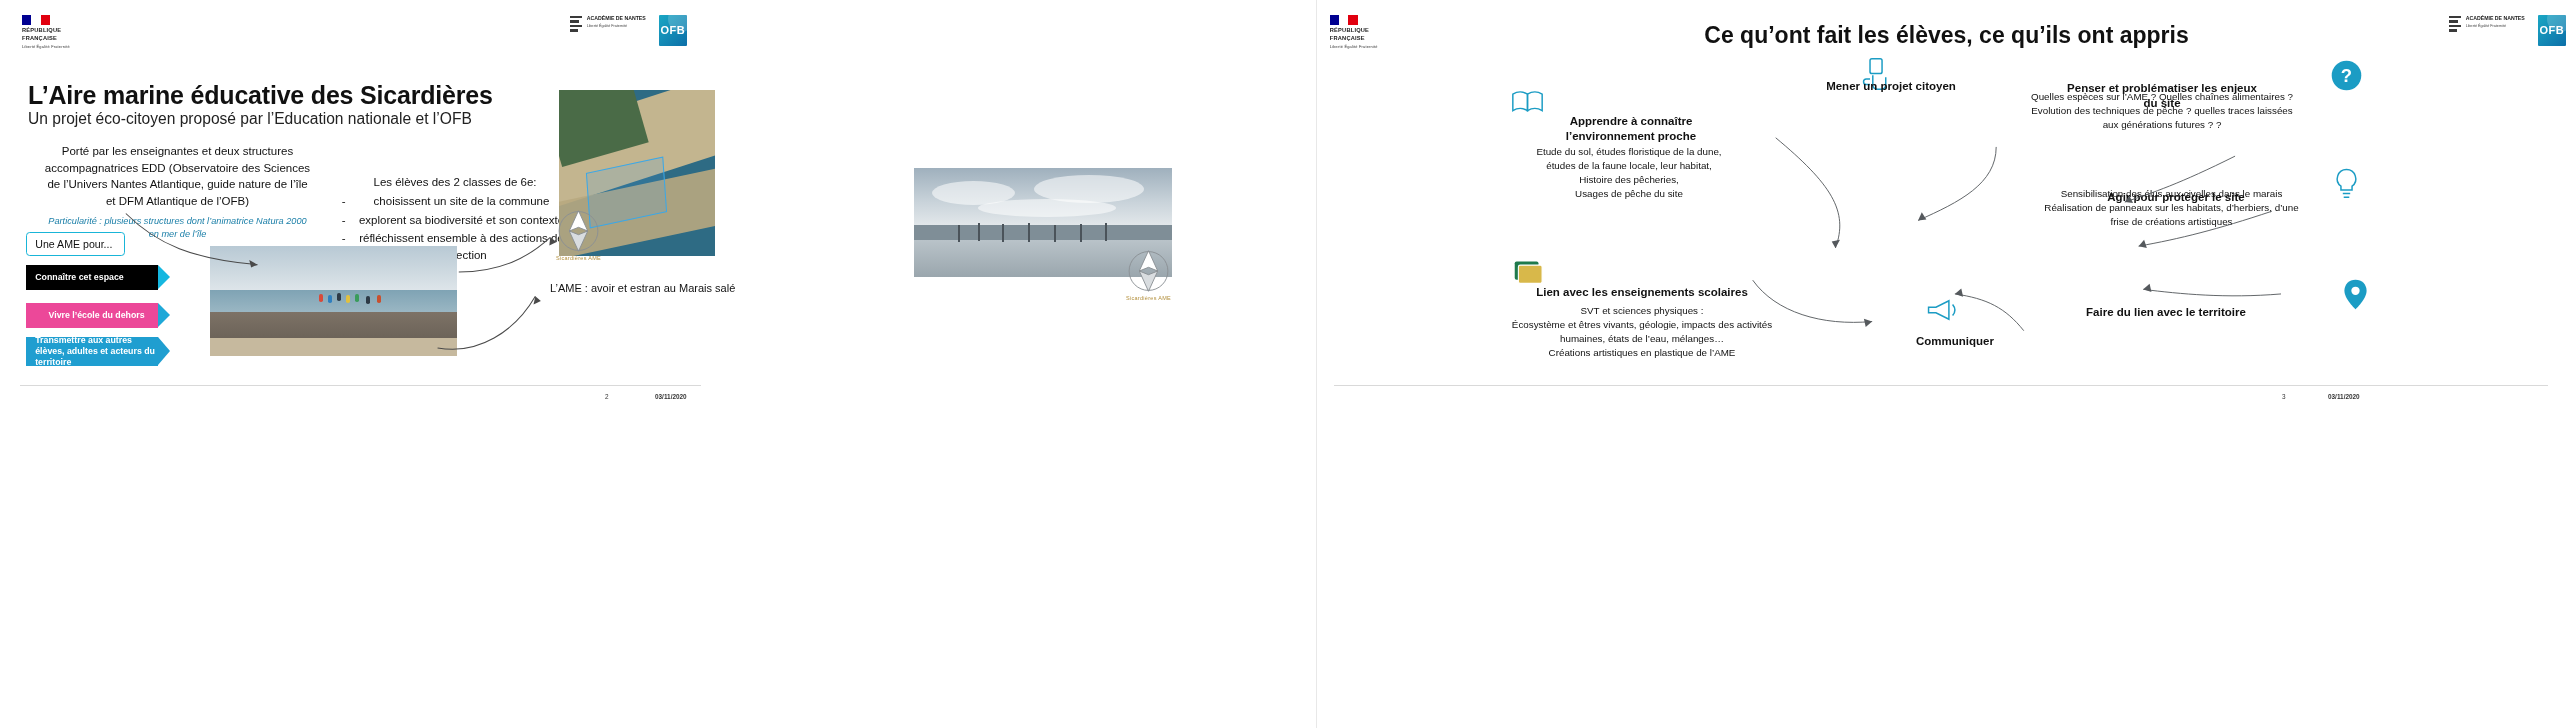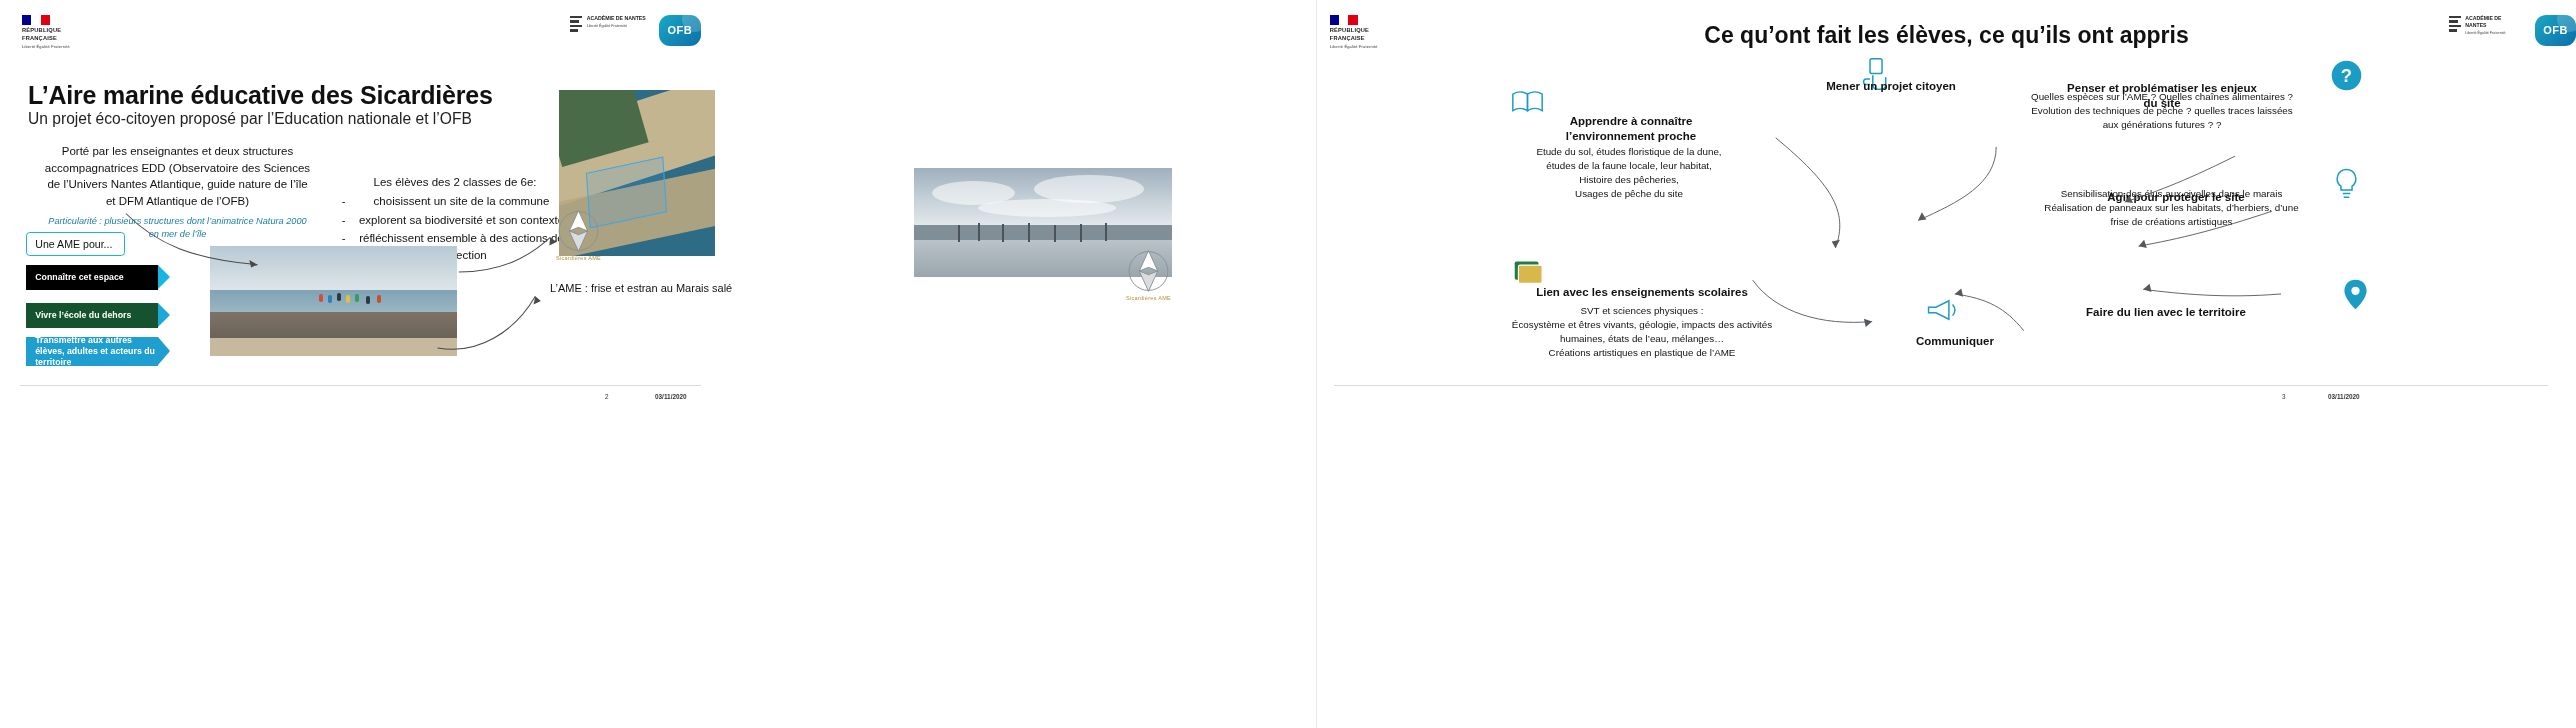--- a/index.html
+++ b/index.html
@@ -42,21 +42,21 @@
   .acad-mark { width:13px; height:24px; position:relative; }
   .acad-mark span { position:absolute; left:0; width:12px; height:2.8px; background:#3a3a3a; }
   .acad-mark span:nth-child(1){ top:0.9px; }
   .acad-mark span:nth-child(2){ top:5.5px; width:9.2px; }
   .acad-mark span:nth-child(3){ top:10px; width:12px; }
   .acad-mark span:nth-child(4){ top:14.7px; width:8.3px; }
   .acad-text { font-size:5.2px; font-weight:700; line-height:1.35; color:#1a1a1a; }
   .acad-sub { font-size:3.7px; font-weight:400; color:#444; line-height:1.3; margin-top:1.8px; }
 
   .ofb-logo {
-    width:42px; height:31px; border-radius:11px;
+    width:28px; height:31px; border-radius:1px;
     background:linear-gradient(135deg,#1aa7c4 0%, #0d6fa8 100%);
     color:#fff; display:flex; align-items:center; justify-content:center;
     font-size:11px; font-weight:700; letter-spacing:0.5px;
     position:relative; overflow:hidden;
   }
   .ofb-logo::after{
     content:""; position:absolute; right:-7.4px; top:-9.2px;
     width:26px; height:26px; border-radius:50%;
     background:rgba(255,255,255,.18);
   }
@@ -97,21 +97,21 @@
     position:absolute; left:26px; height:25px; width:132px;
     color:#ffffff; font-size:8.8px; font-weight:600;
     display:flex; align-items:center; padding-left:9.2px; line-height:1.2;
   }
   .chip::after{
     content:""; position:absolute; right:-12px; top:0;
     border-top:12.4px solid transparent; border-bottom:12.4px solid transparent;
     border-left:12px solid currentColor;
   }
   #chip-1 { top:265px; background:#000000; color:#15b7e0; }
-  #chip-2 { top:303px; background:#14532d; color:#1ea8d8; }
+  #chip-2 { top:303px; background:#ec4899; color:#1ea8d8;justify-content:center; }
   #chip-3 { top:337px; background:#1f9ed0; color:#1f9ed0; height:28.5px; }
   .chip b { color:#fff; font-weight:600; }
   #chip-3::after { border-top-width:14.3px; border-bottom-width:14.3px; }
 
   
   .photo { position:absolute; background:#cfd6d8; overflow:hidden; }
   #photo-beach { left:210px; top:246px; width:247px; height:110px; }
   #photo-aerial { left:559px; top:90px; width:156px; height:166px; }
   #photo-estran { left:914px; top:168px; width:258px; height:109px; }
 
@@ -292,21 +292,21 @@
     <svg width="61" height="48" viewBox="0 0 66 52">
       <g stroke="#8a8f94" fill="none" stroke-width="1">
         <path d="M33 4 L43 26 L33 22 L23 26 Z" fill="#ffffff"></path>
         <path d="M33 48 L43 26 L33 30 L23 26 Z" fill="#d9dde0"></path>
         <circle cx="33" cy="26" r="21"></circle>
       </g>
     </svg>
     <div class="lbl">Sicardières AME</div>
   </div>
 
-  <div class="cap" id="cap-estran">L’AME : frise et estran au Marais salé</div>
+  <div class="cap" id="cap-estran">L’AME : avoir et estran au Marais salé</div>
 
   <svg class="arrow" style="left:120px; top:208px; width:147px; height:64px;" viewBox="0 0 160 70" width="147" height="64">
     <path d="M6 6 C 40 40, 80 56, 150 62" stroke="#4a4a4a" fill="none" stroke-width="1.1"></path>
     <path d="M150 62 l-9 -5 l2 8 z" fill="#4a4a4a"></path>
   </svg>
   <svg class="arrow" style="left:455px; top:230px; width:110px; height:64px;" viewBox="0 0 120 70" width="110" height="64">
     <path d="M4 46 C 50 46, 80 30, 104 8" stroke="#4a4a4a" fill="none" stroke-width="1.1"></path>
     <path d="M104 8 l-1 9 l8 -4 z" fill="#4a4a4a"></path>
   </svg>
   <svg class="arrow" style="left:432px; top:276px; width:120px; height:83px;" viewBox="0 0 130 90" width="120" height="83">

